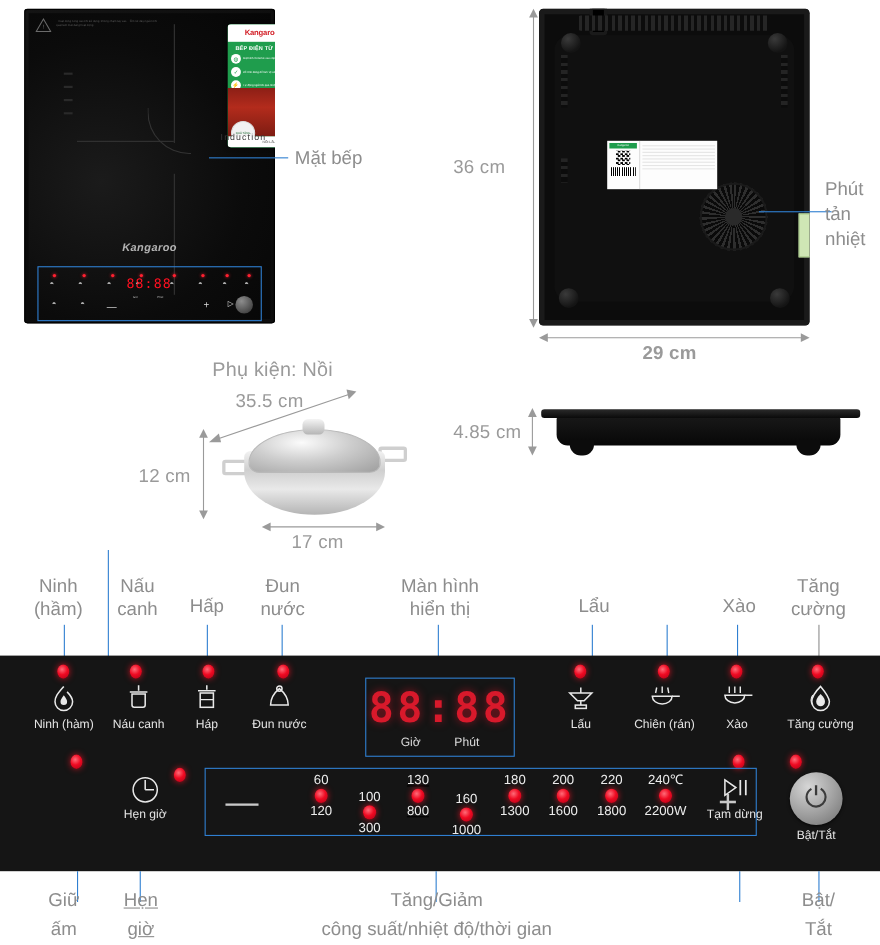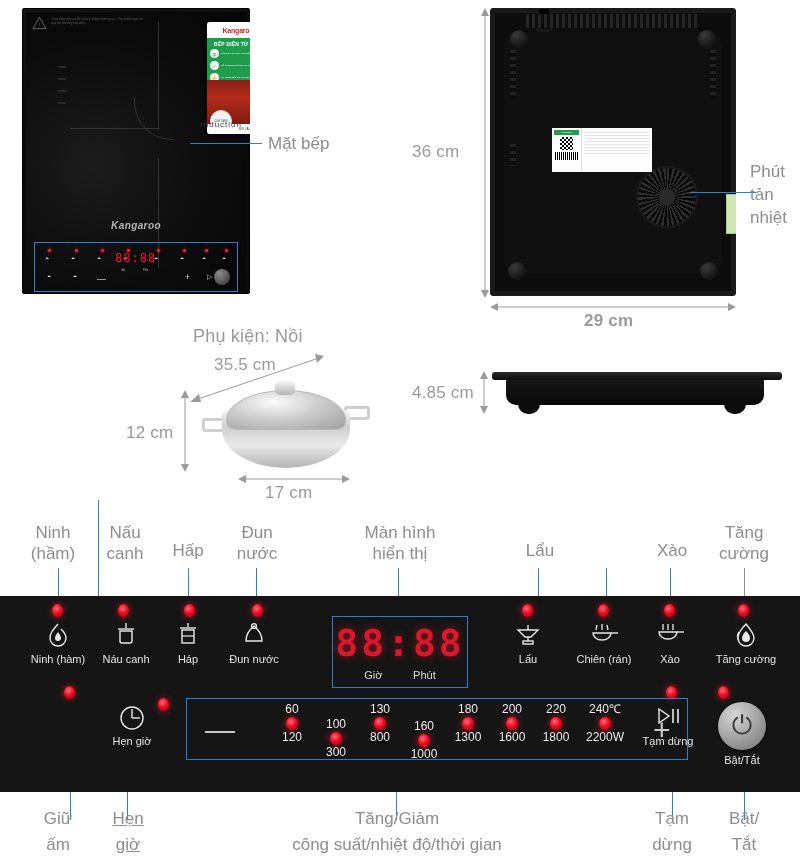--- a/index.html
+++ b/index.html
@@ -721,24 +721,20 @@
     <div>giờ</div>
   </div>
 
   <div class="lead lead-v" style="left:396px; top:792px; height:28px;"></div>
   <div class="abs callout callout-text" style="left:236px; top:806px; width:322px; line-height:26px;">
     <div>Tăng/Giảm</div>
     <div>công suất/nhiệt độ/thời gian</div>
   </div>
 
   <div class="lead lead-v" style="left:672px; top:792px; height:28px;"></div>
-  <div class="abs callout callout-text" style="left:642px; top:806px; width:60px; line-height:26px;">
-    <div>Tạm</div>
-    <div>dừng</div>
-  </div>
 
   <div class="lead lead-v" style="left:744px; top:792px; height:28px;"></div>
   <div class="abs callout callout-text" style="left:714px; top:806px; width:60px; line-height:26px;">
     <div>Bật/</div>
     <div>Tắt</div>
   </div>
 
 </div>
 
 </body></html>

